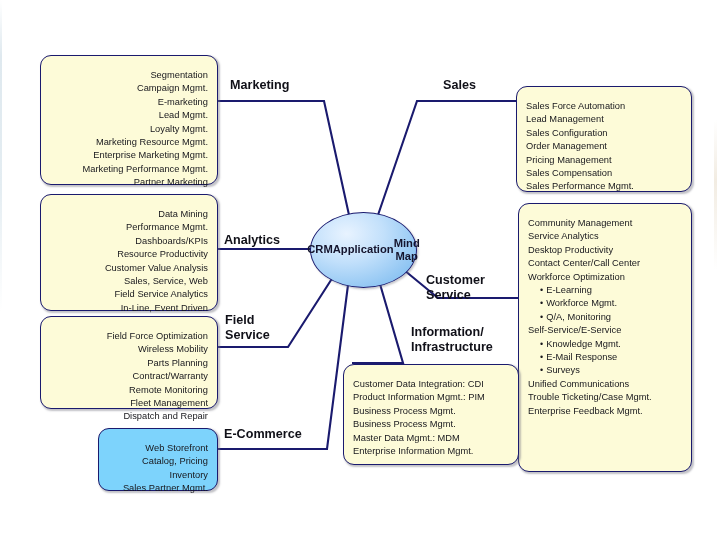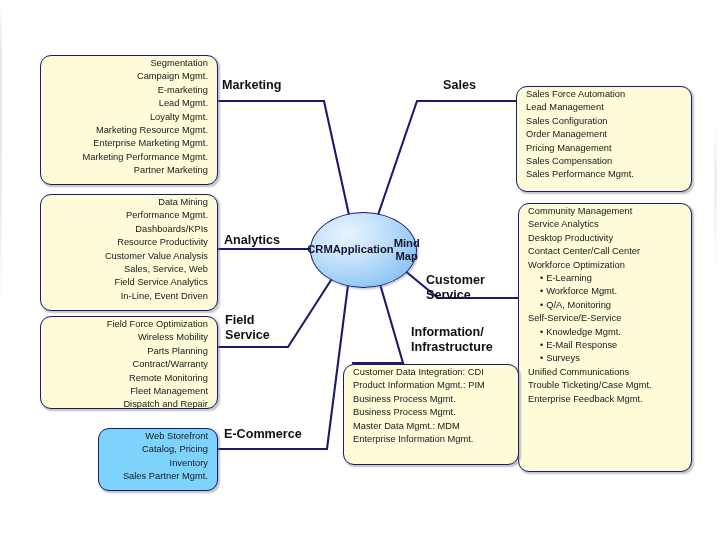--- a/index.html
+++ b/index.html
@@ -45,21 +45,21 @@
   }
 
   
   .box {
     position: absolute;
     box-sizing: border-box;
     border: 1.6px solid #1a1a6e;
     border-radius: 11px;
     background: #fdfbd8;
     box-shadow: 1.5px 1.5px 1.8px rgba(120,120,130,0.45);
-    padding: 1px 9px 5px 9px;
+    padding: 13px 9px 5px 9px;
     font-size: 9.3px;
     line-height: 13.4px;
     color: #17171c;
     letter-spacing: 0.02px;
   }
   .box.peach { background: #7dd3fc; }
   .box.right-text { text-align: right; }
   .box.left-text  { text-align: left; }
   .box .row { white-space: nowrap; }
   .box .sub { padding-left: 12px; }
@@ -126,21 +126,21 @@
       <path d="M 380,284 L 403,363 L 352,363"></path>
     </g>
   </svg>
 
   <div id="center-node">
     <span>CRM</span>
     <span>Application</span>
     <span>Mind Map</span>
   </div>
 
-  <div class="branch-label" style="left:222px; top:78px;">Marketing</div>
+  <div class="branch-label" style="left:230px; top:78px;">Marketing</div>
 
   <div class="branch-label" style="left:443px; top:78px;">Sales</div>
 
   <div class="branch-label" style="left:224px; top:233px;">Analytics</div>
 
   <div class="branch-label" style="left:426px; top:273px;">Customer
 Service</div>
 
   <div class="branch-label" style="left:225px; top:313px;">Field
 Service</div>

